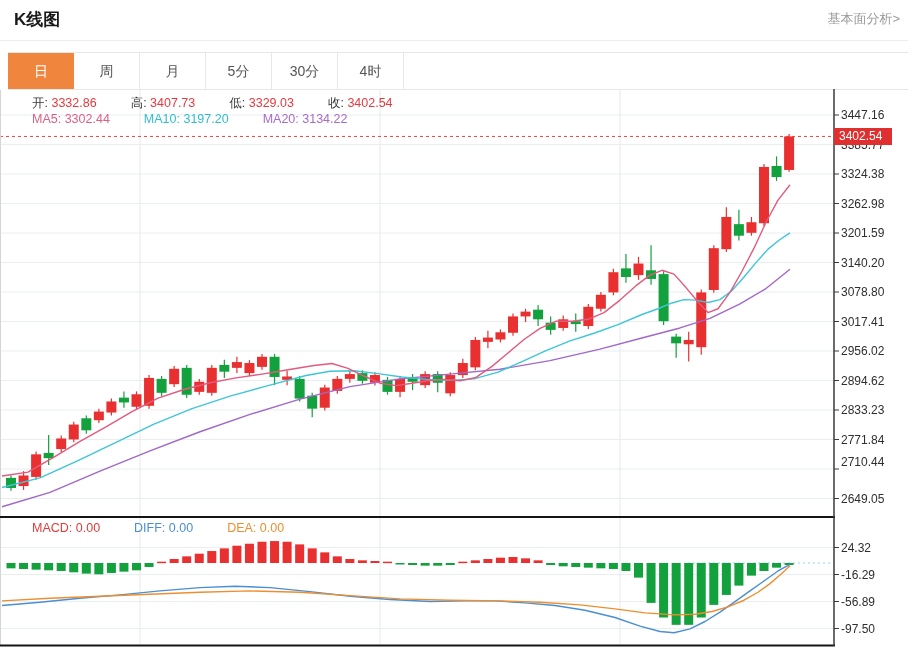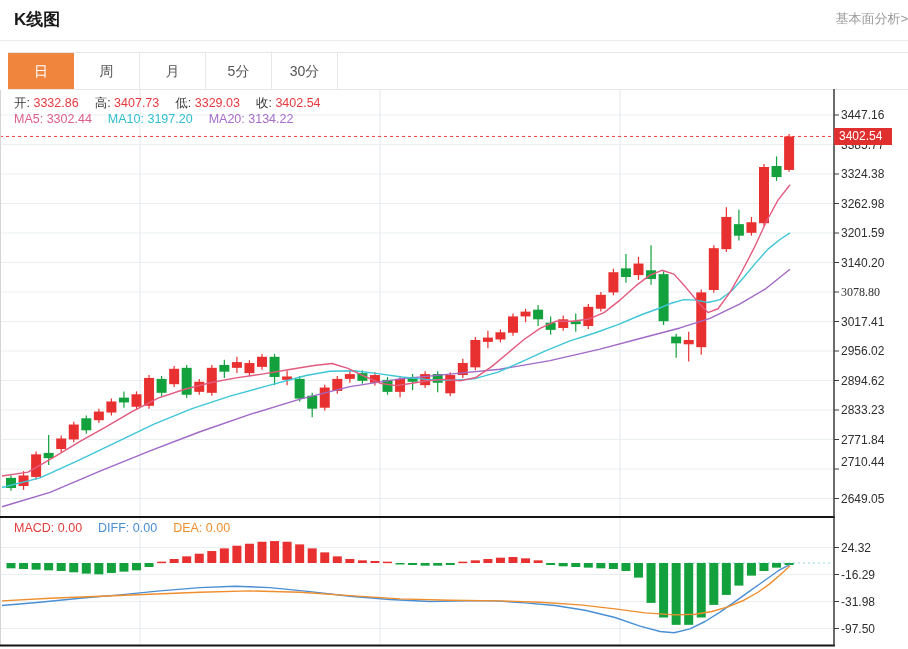--- a/index.html
+++ b/index.html
@@ -1,28 +1,28 @@
 <!DOCTYPE html>
 <html><head>
 <meta charset="utf-8">
 <style>
   html,body{margin:0;padding:0;background:#fff;}
   body{width:908px;height:649px;position:relative;overflow:hidden;
        font-family:"Liberation Sans","DejaVu Sans",sans-serif;-webkit-font-smoothing:antialiased;}
   .page-title{position:absolute;left:14px;top:8px;font-size:17px;font-weight:bold;color:#1a1a1a;}
-  .fund-link{position:absolute;right:0;top:10px;font-size:13px;color:#999;cursor:pointer;}
+  .fund-link{position:absolute;right:8px;top:10px;font-size:13px;color:#999;cursor:pointer;}
   .title-divider{position:absolute;left:0;top:40px;width:908px;height:1px;background:#ececec;}
   .tabbar{position:absolute;left:8px;right:0;top:52px;height:36px;display:flex;
           border-top:1px solid #e7e7e7;border-bottom:1px solid #e7e7e7;}
   .tab{width:66px;height:36px;line-height:36px;text-align:center;font-size:14px;color:#555;
        border-right:1px solid #e7e7e7;cursor:pointer;background:#fff;box-sizing:border-box;}
   .tab.active{background:#f0853d;color:#fff;border-right:none;}
   .tab-filler{flex:1;}
   .legend-row{position:absolute;left:14px;font-size:12.5px;white-space:nowrap;z-index:5;}
-  .legend-item{margin-right:16px;}
+  .legend-item{margin-right:16px;margin-left:18px;}
   .lbl{color:#3a3a3a;}
   .axis-label{position:absolute;left:841px;font-size:12px;color:#2e2e2e;z-index:4;}
   .price-badge{position:absolute;left:834px;width:58px;height:17px;line-height:17px;z-index:6;
                color:#fff;font-size:12px;padding-left:5px;box-sizing:border-box;}
   svg{position:absolute;left:0;top:0;z-index:1;}
 </style>
 </head>
 <body>
 
 <svg id="chart-svg" width="908" height="649" viewBox="0 0 908 649">
@@ -277,40 +277,41 @@
 <div class="page-title">K线图</div>
 <div class="fund-link">基本面分析&gt;</div>
 <div class="title-divider"></div>
 
 <div class="tabbar" id="tabbar">
     <div class="tab active">日</div>
     <div class="tab">周</div>
     <div class="tab">月</div>
     <div class="tab">5分</div>
     <div class="tab">30分</div>
+    <div class="tab">4时</div>
     <div class="tab-filler"></div>
   </div>
 
 <div class="legend-row" id="ohlc-row" style="top:95px;"><span class="legend-item"><span class="lbl">开: </span><span style="color: rgb(230, 57, 63);">3332.86</span></span><span class="legend-item"><span class="lbl">高: </span><span style="color: rgb(230, 57, 63);">3407.73</span></span><span class="legend-item"><span class="lbl">低: </span><span style="color: rgb(230, 57, 63);">3329.03</span></span><span class="legend-item"><span class="lbl">收: </span><span style="color: rgb(230, 57, 63);">3402.54</span></span></div>
 <div class="legend-row" id="ma-row" style="top:112px;"><span class="legend-item"><span class="" style="color: rgb(221, 95, 134);">MA5: </span><span style="color: rgb(221, 95, 134);">3302.44</span></span><span class="legend-item"><span class="" style="color: rgb(47, 190, 207);">MA10: </span><span style="color: rgb(47, 190, 207);">3197.20</span></span><span class="legend-item"><span class="" style="color: rgb(168, 107, 201);">MA20: </span><span style="color: rgb(168, 107, 201);">3134.22</span></span></div>
 <div class="legend-row" id="macd-row" style="top:521px;"><span class="legend-item"><span class="" style="color: rgb(226, 59, 59);">MACD: </span><span style="color: rgb(226, 59, 59);">0.00</span></span><span class="legend-item"><span class="" style="color: rgb(74, 143, 211);">DIFF: </span><span style="color: rgb(74, 143, 211);">0.00</span></span><span class="legend-item"><span class="" style="color: rgb(239, 142, 46);">DEA: </span><span style="color: rgb(239, 142, 46);">0.00</span></span></div>
 
 <div id="axis-labels">
     <div class="axis-label" style="top: 108px;">3447.16</div>
     <div class="axis-label" style="top: 137.5px;">3385.77</div>
     <div class="axis-label" style="top: 167px;">3324.38</div>
     <div class="axis-label" style="top: 196.5px;">3262.98</div>
     <div class="axis-label" style="top: 226px;">3201.59</div>
     <div class="axis-label" style="top: 255.5px;">3140.20</div>
-    <div class="axis-label" style="top: 285px; font-family: Liberation Serif, serif;">3078.80</div>
+    <div class="axis-label" style="top: 285px;">3078.80</div>
     <div class="axis-label" style="top: 314.5px;">3017.41</div>
     <div class="axis-label" style="top: 344px;">2956.02</div>
     <div class="axis-label" style="top: 373.5px;">2894.62</div>
     <div class="axis-label" style="top: 403px;">2833.23</div>
     <div class="axis-label" style="top: 432.5px;">2771.84</div>
     <div class="axis-label" style="top: 455px; text-align: right;">2710.44</div>
     <div class="axis-label" style="top: 491.5px;">2649.05</div>
     <div class="axis-label" style="top: 540.5px; text-align: right;">24.32</div>
     <div class="axis-label" style="top: 567.5px;">-16.29</div>
-    <div class="axis-label" style="top: 594.5px;">-31.98</div>
+    <div class="axis-label" style="top: 594.5px;">-56.89</div>
     <div class="axis-label" style="top: 621.5px;">-97.50</div>
   </div>
 <div class="price-badge" id="price-badge" style="top: 127.941px; background: rgb(224, 47, 47);">3402.54</div>
 
 </body></html>

